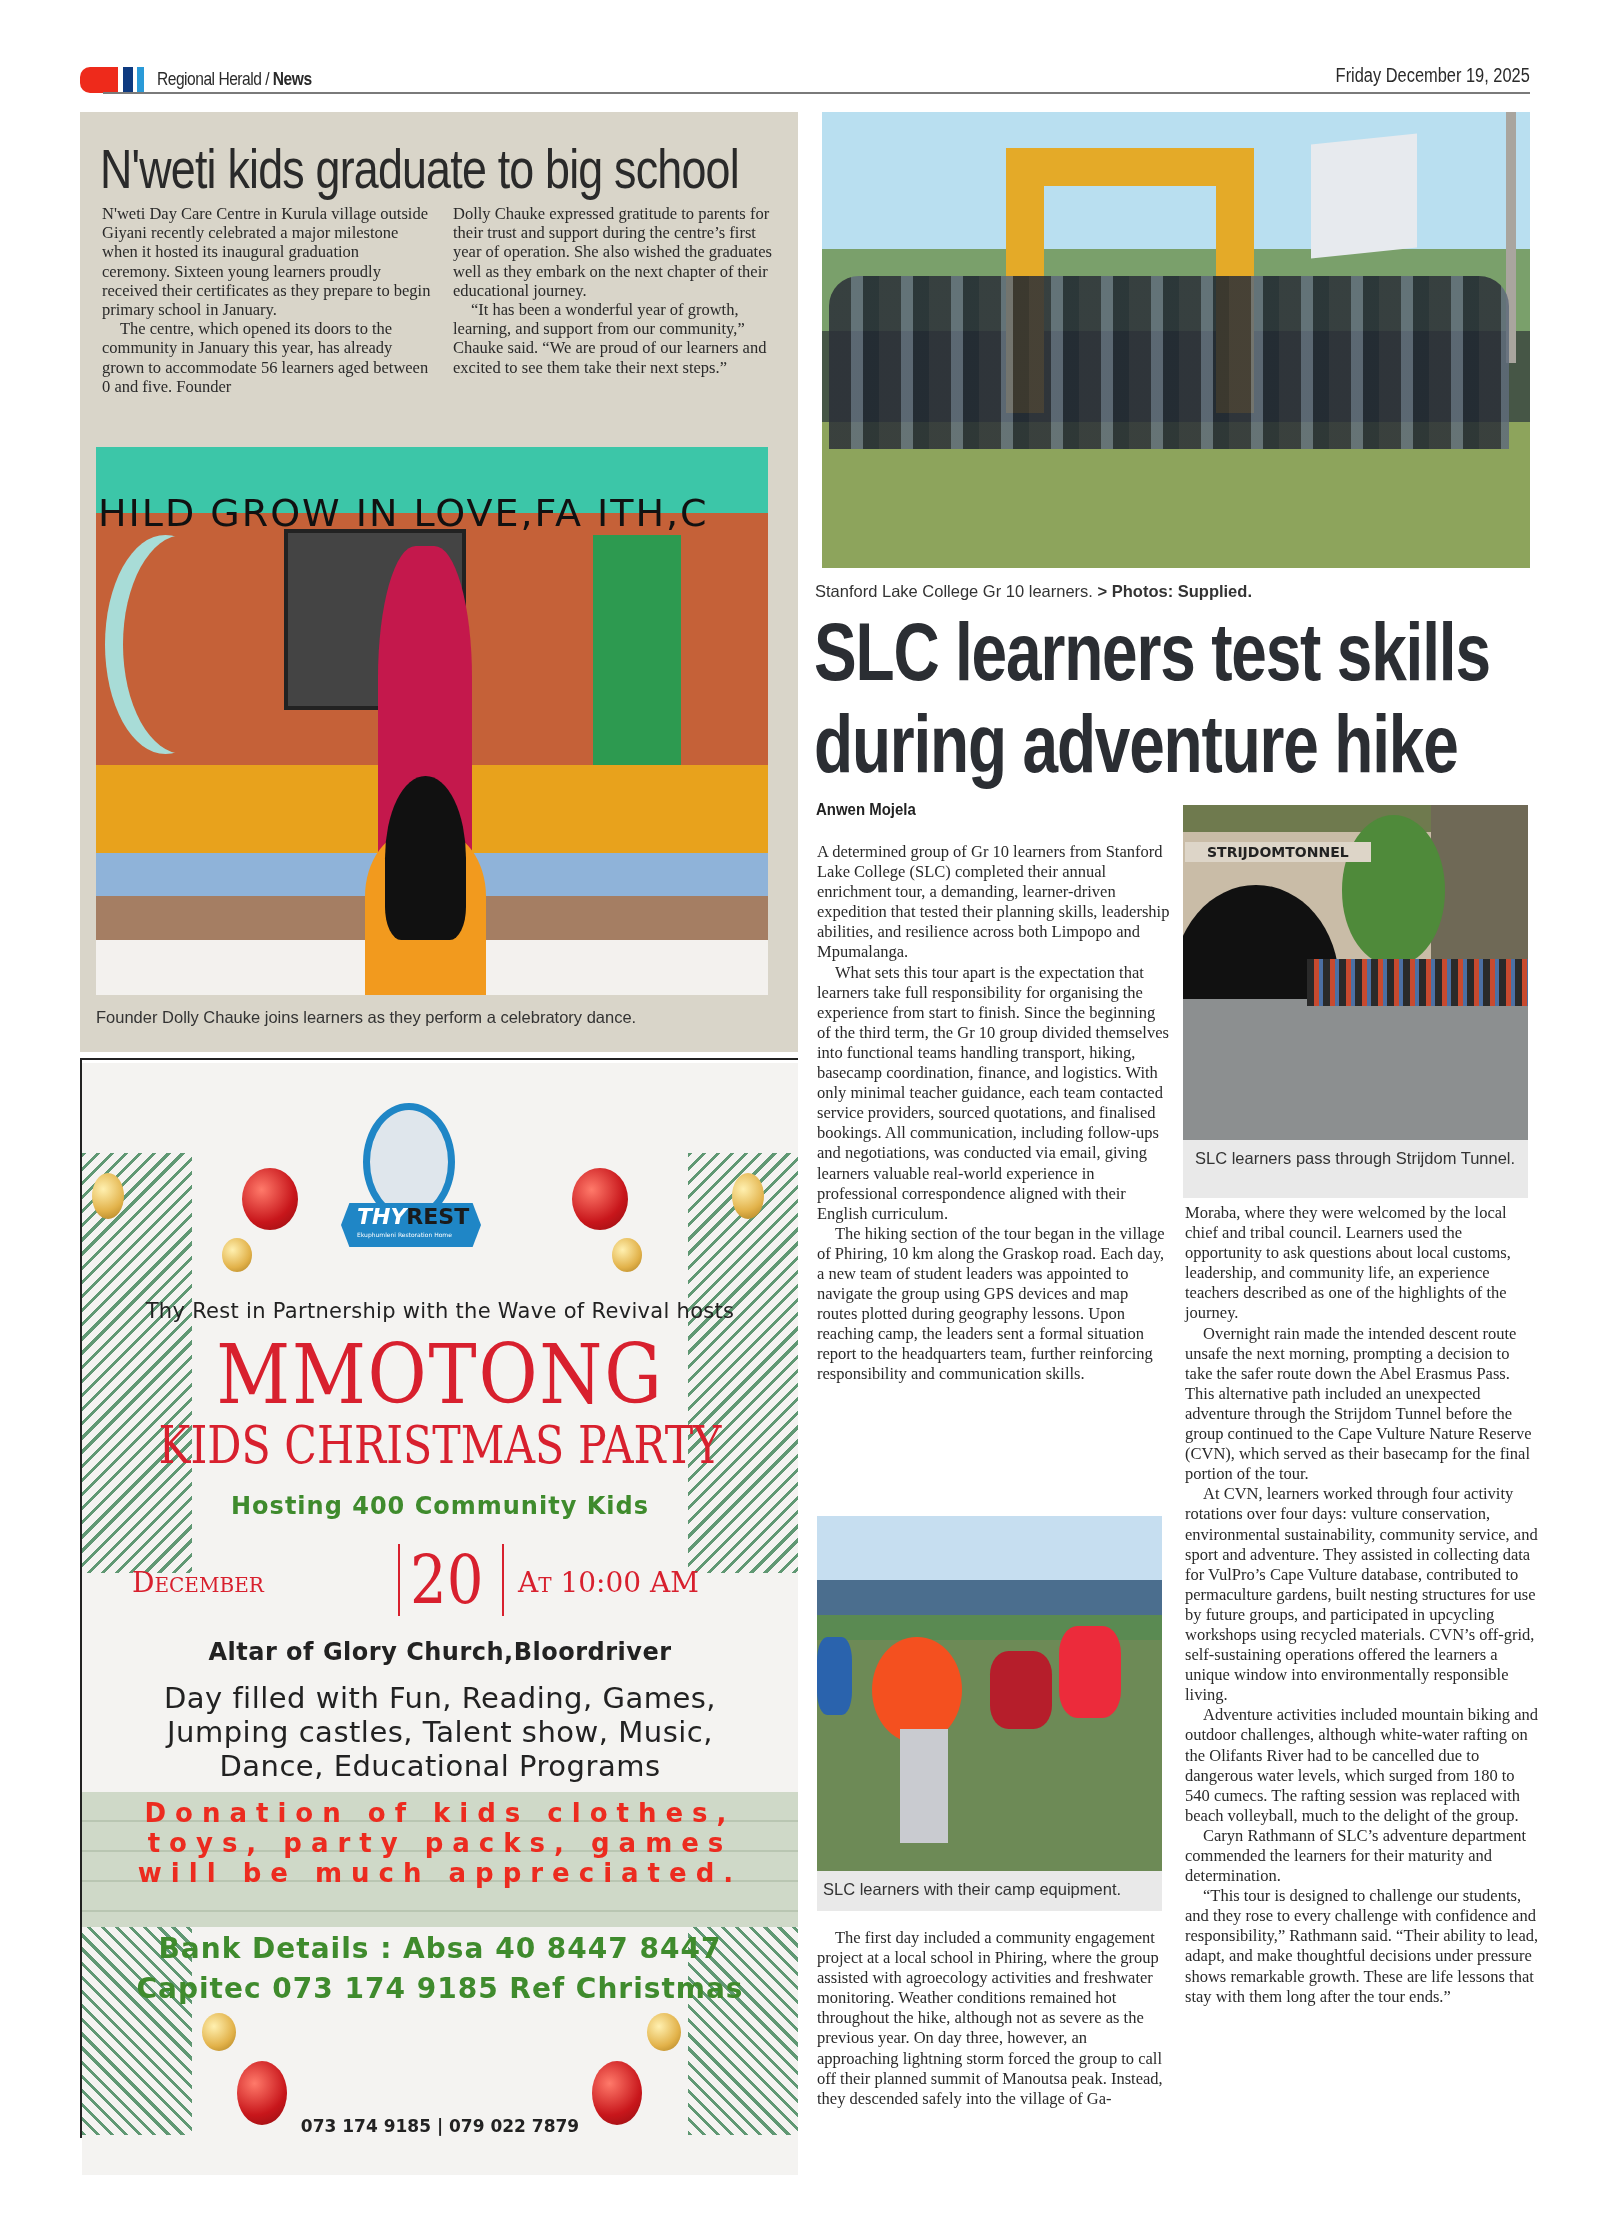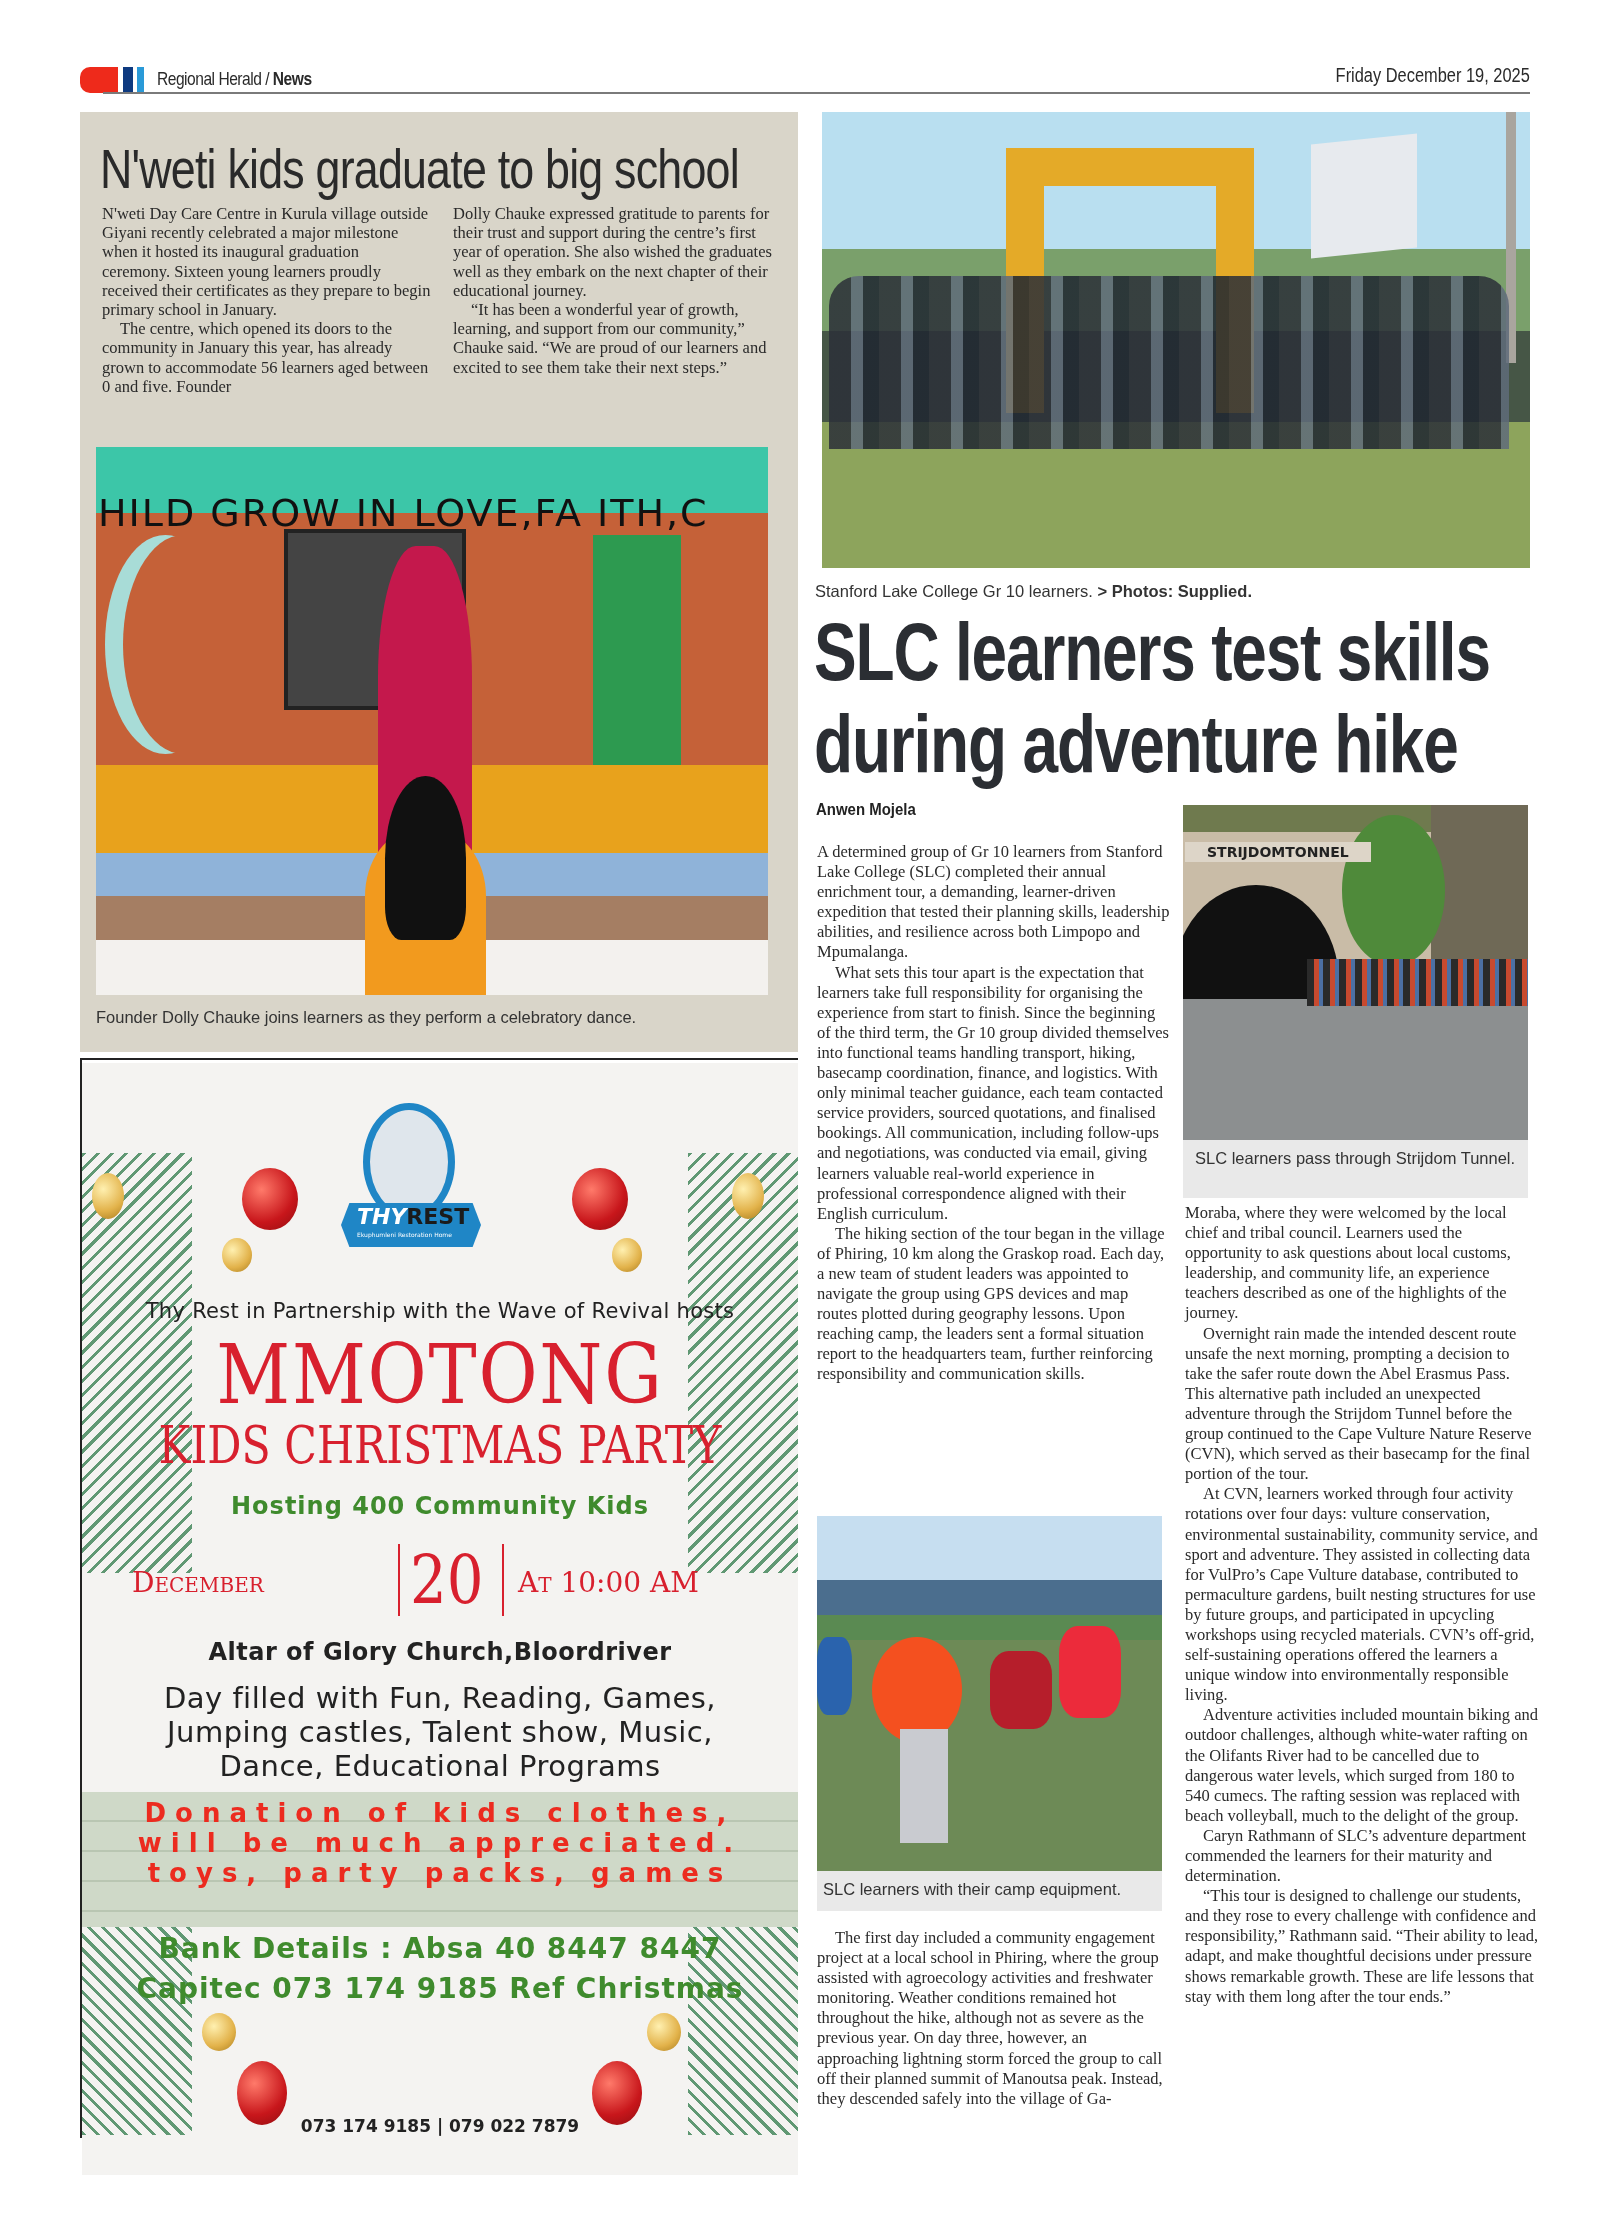--- a/index.html
+++ b/index.html
@@ -255,21 +255,21 @@
   <div class="ad-text ad-venue">Altar of Glory Church,Bloordriver</div>
   <div class="ad-text ad-day-list">
     <div>Day filled with Fun, Reading, Games,</div>
     <div>Jumping castles, Talent show, Music,</div>
     <div>Dance, Educational Programs</div>
   </div>
 
   <div class="ad-donation-band"></div>
   <div class="ad-text ad-donation">
     <div>Donation of kids clothes,</div>
+    <div>toys, party packs, games</div>
     <div>will be much appreciated.</div>
-    <div>toys, party packs, games</div>
   </div>
   <div class="ad-text ad-bank">
     <div>Bank Details : Absa 40 8447 8447</div>
     <div>Capitec 073 174 9185 Ref Christmas</div>
   </div>
   <div class="ad-text ad-phones">073 174 9185 | 079 022 7879</div>
 </div>
 
 </body></html>

